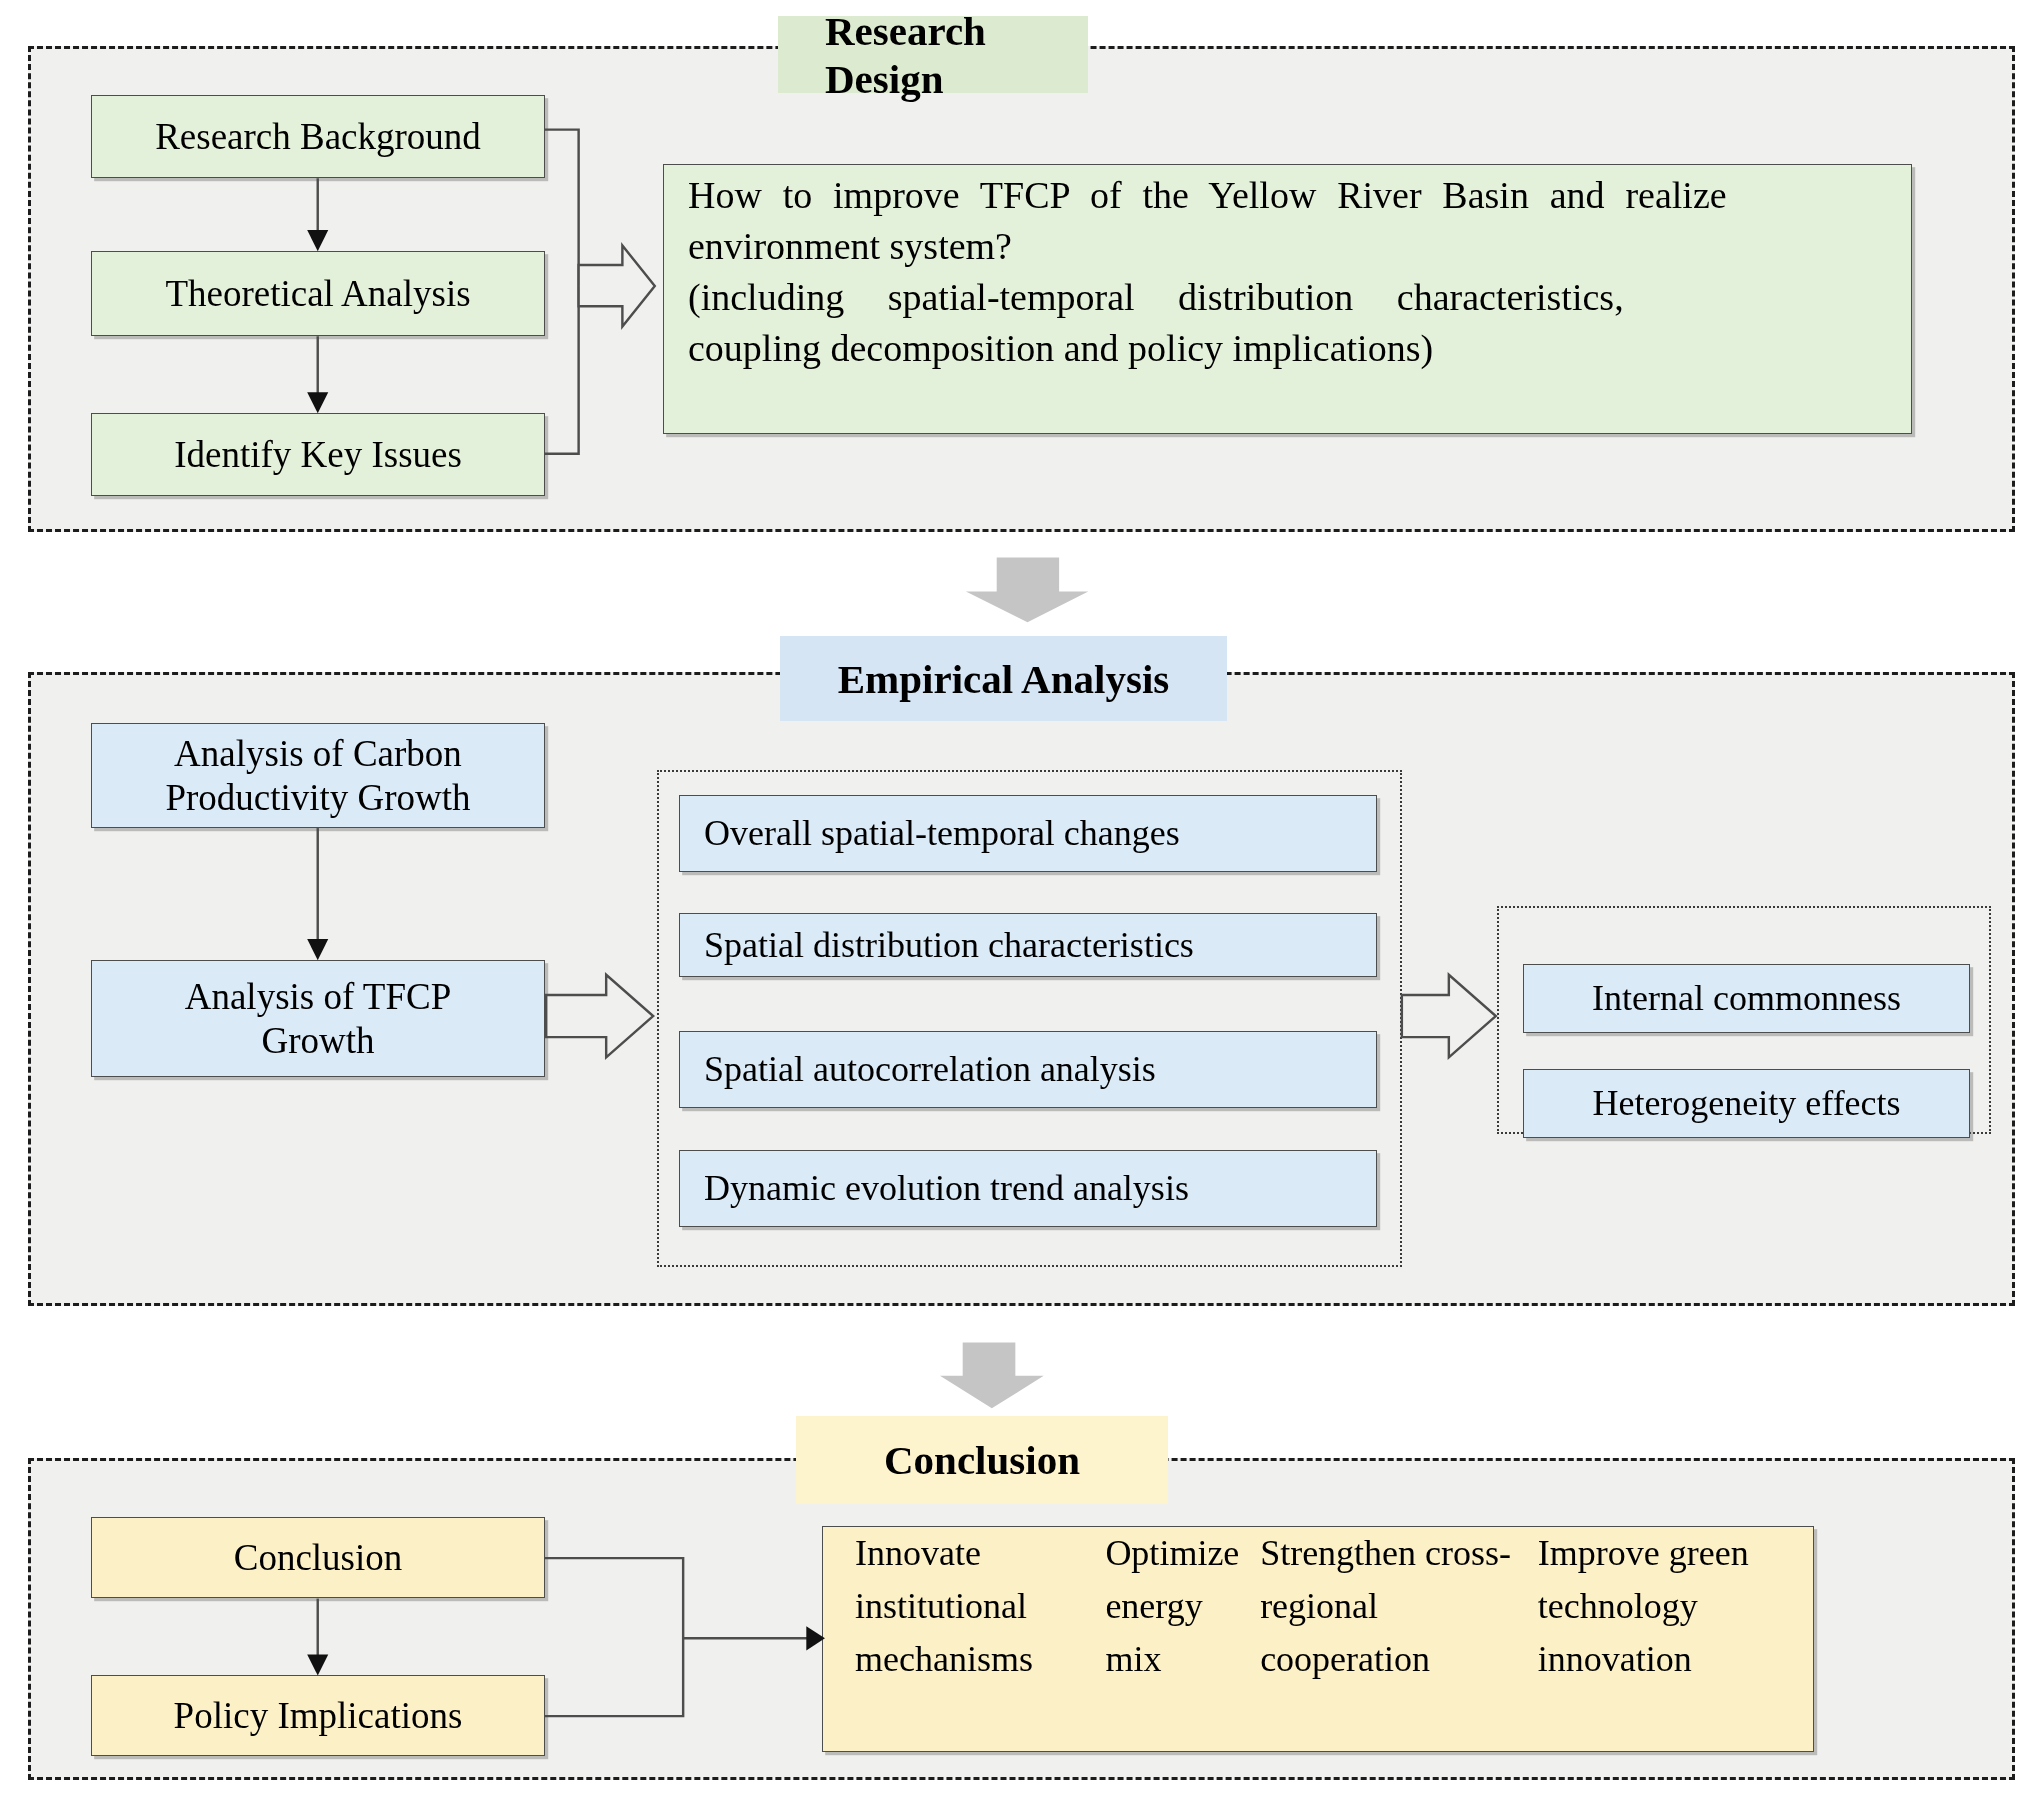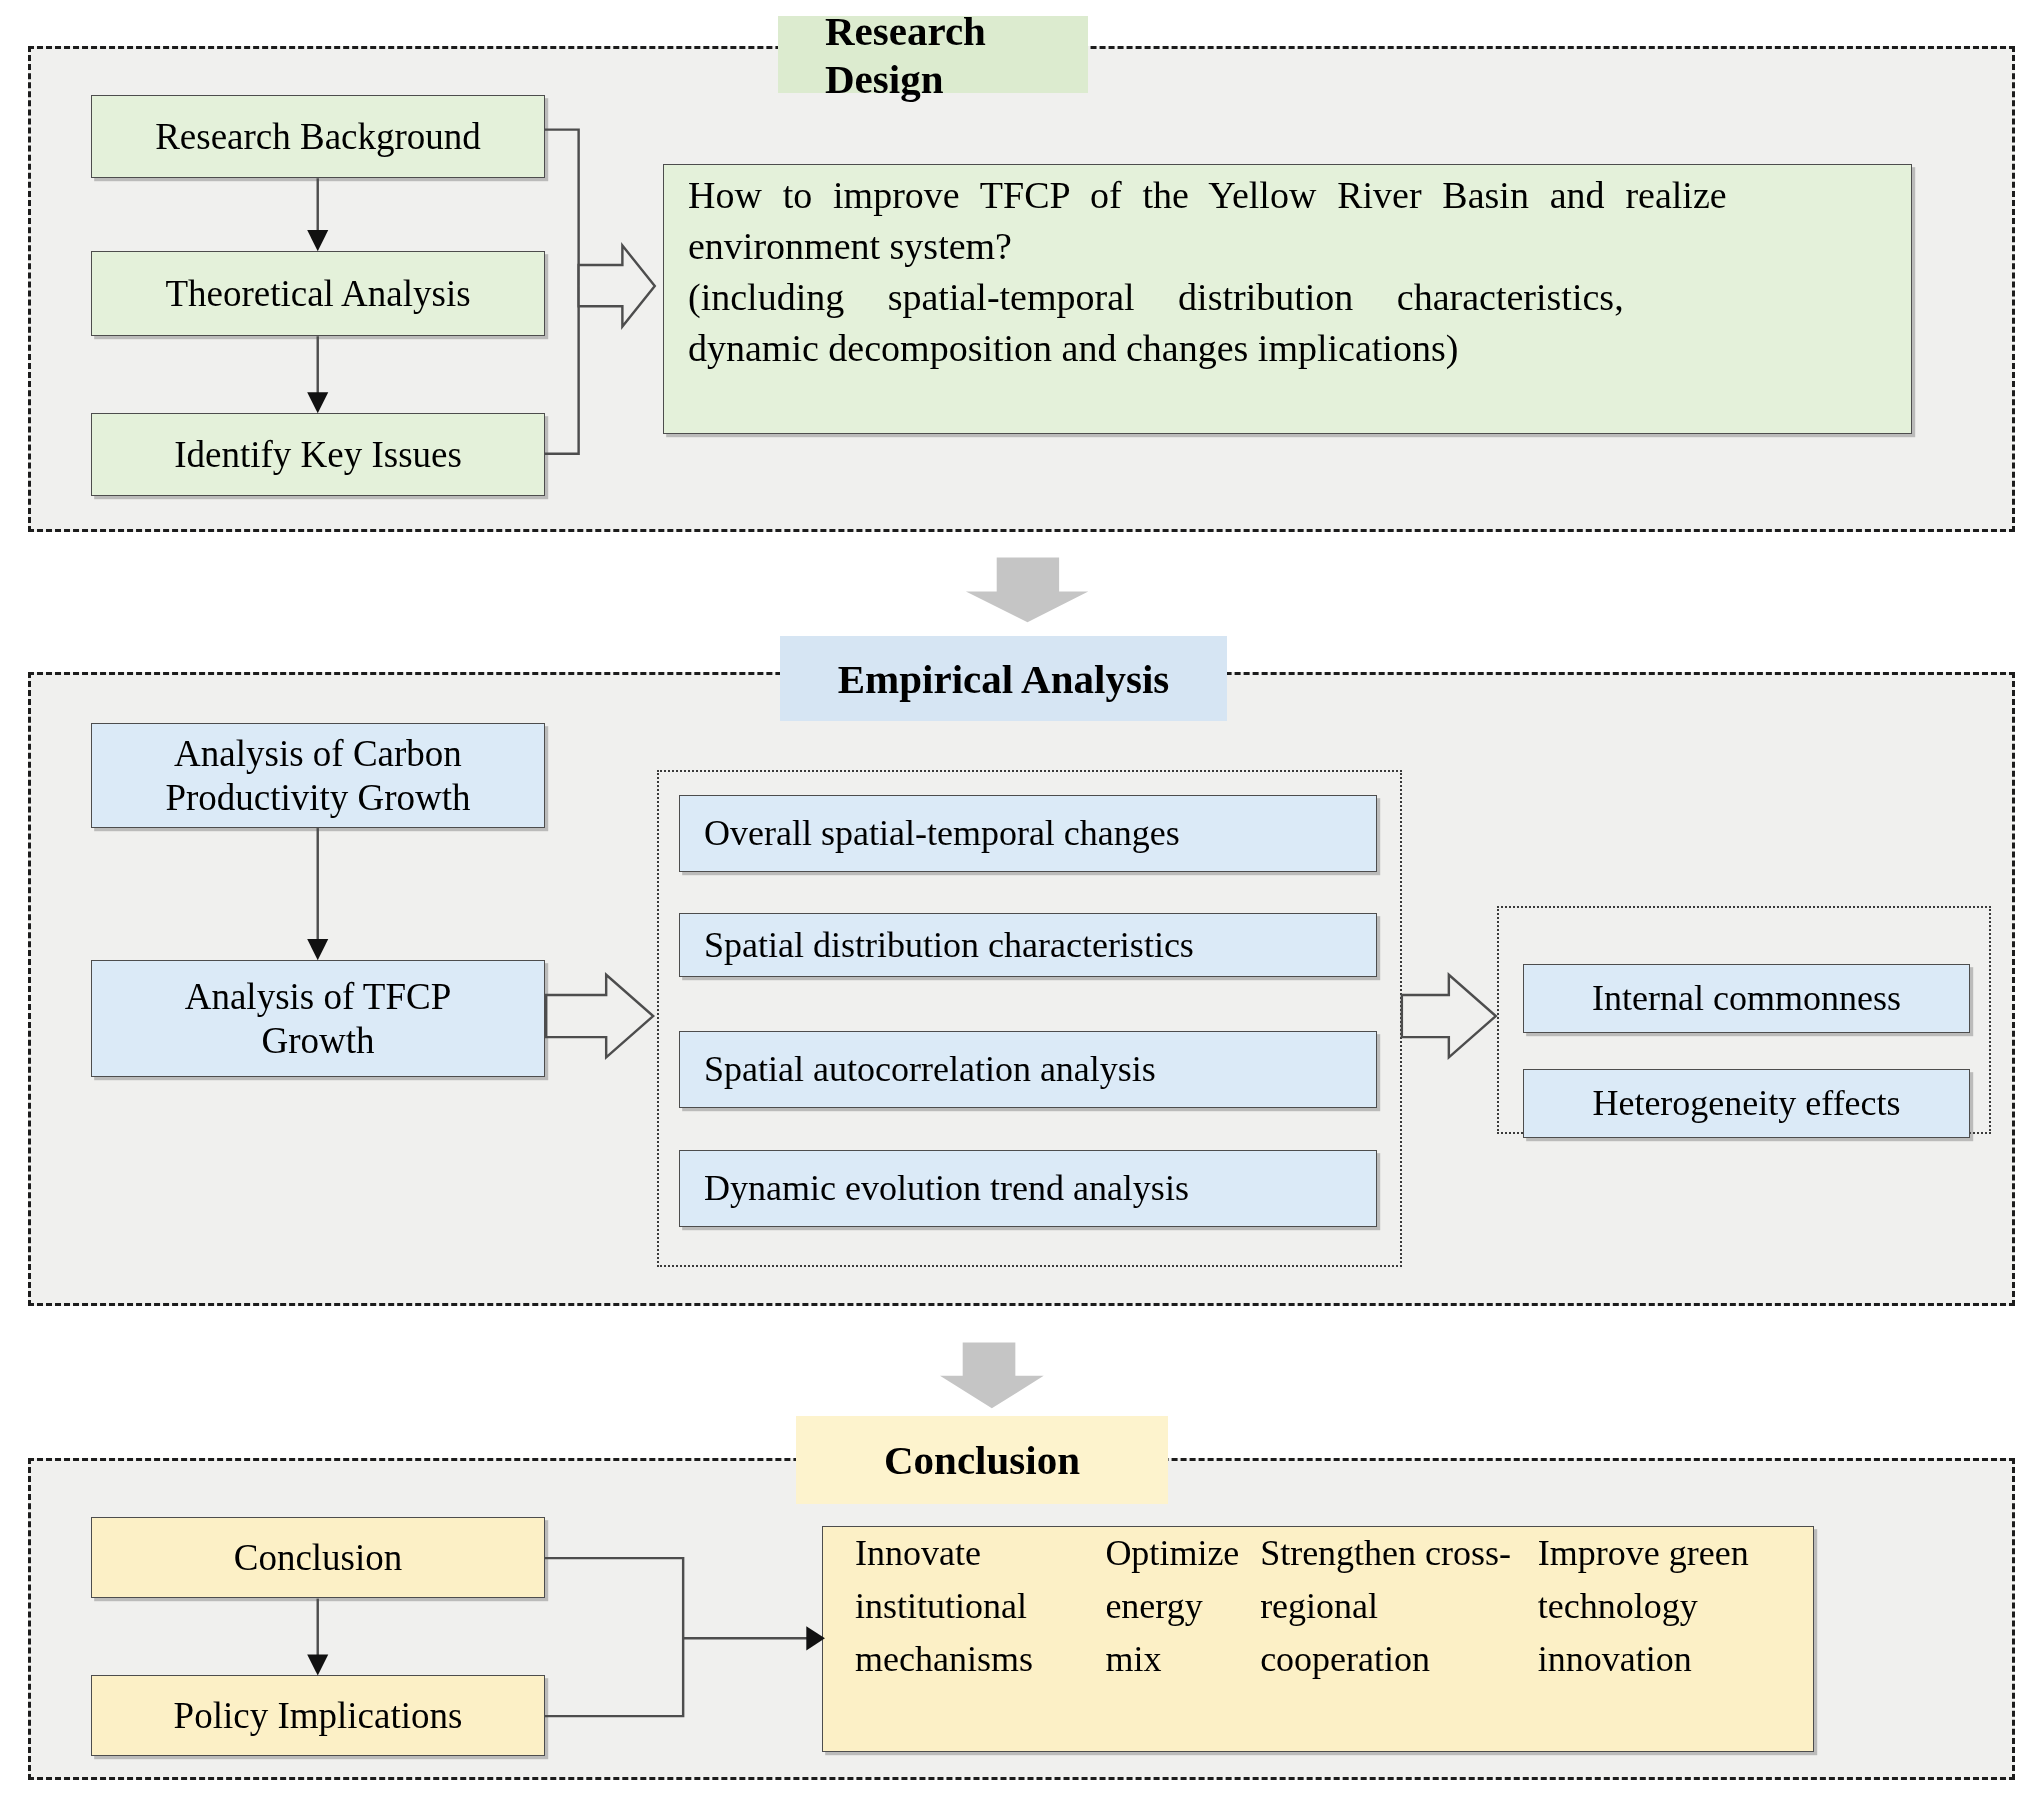--- a/index.html
+++ b/index.html
@@ -66,21 +66,21 @@
   </div>
 
   <div class="abs node g" style="left:91px;top:95px;width:454px;height:83px;">Research Background</div>
   <div class="abs node g" style="left:91px;top:251px;width:454px;height:85px;">Theoretical Analysis</div>
   <div class="abs node g" style="left:91px;top:413px;width:454px;height:83px;">Identify Key Issues</div>
 
   <div class="abs node g question" style="left:663px;top:164px;width:1249px;height:270px;">
       <div style="word-spacing: 11.3px;">How to improve TFCP of the Yellow River Basin and realize</div>
       <div>environment system?</div>
       <div style="word-spacing: 34px;">(including spatial-temporal distribution characteristics,</div>
-      <div>dynamic decomposition and changes implications)</div>
+      <div>coupling decomposition and policy implications)</div>
     </div>
 
   <div class="abs section" style="left:28px;top:672px;width:1987px;height:634px;"></div>
   <div class="abs title-box t-blue" style="left:780px;top:636px;width:447px;height:85px;">
     <span>Empirical Analysis</span>
   </div>
 
   <div class="abs node b" style="left:91px;top:723px;width:454px;height:105px;">Analysis of Carbon
 Productivity Growth</div>
   <div class="abs node b" style="left:91px;top:960px;width:454px;height:117px;">Analysis of TFCP

